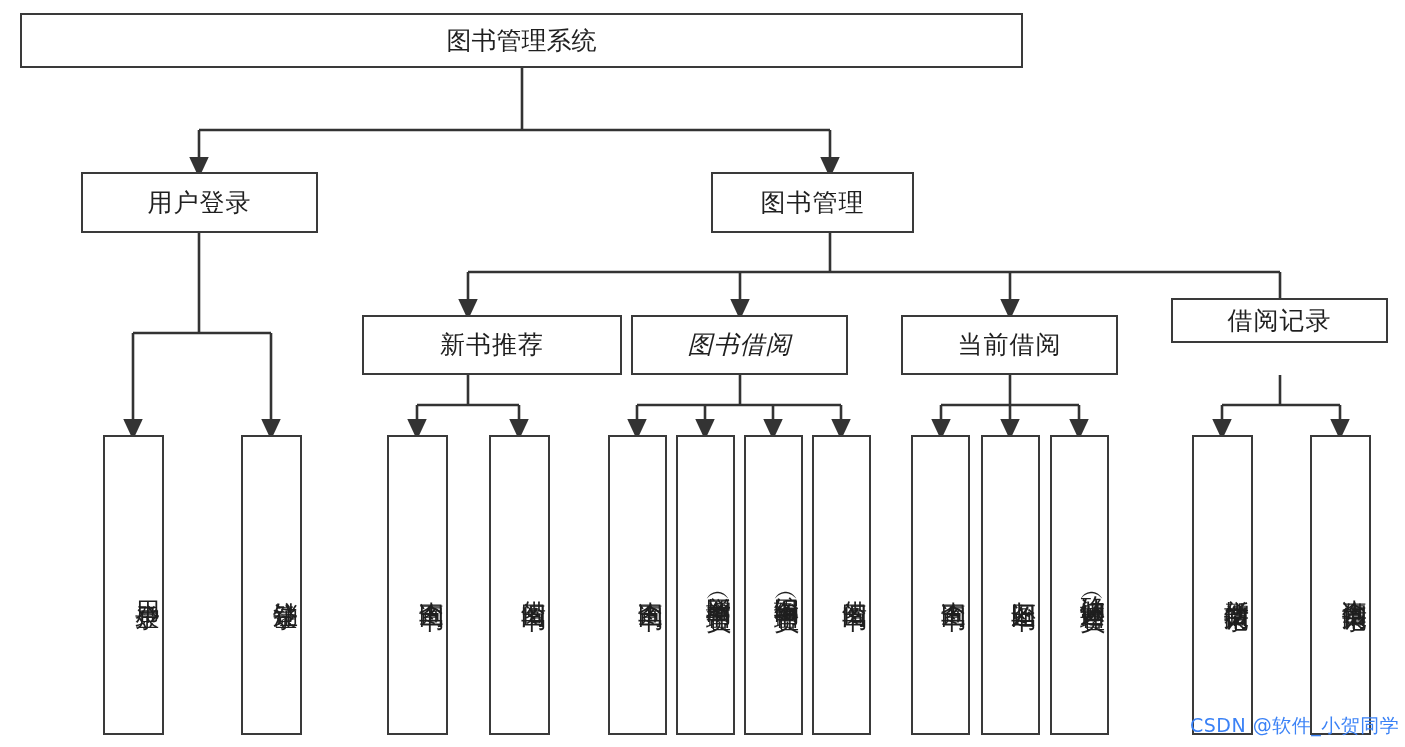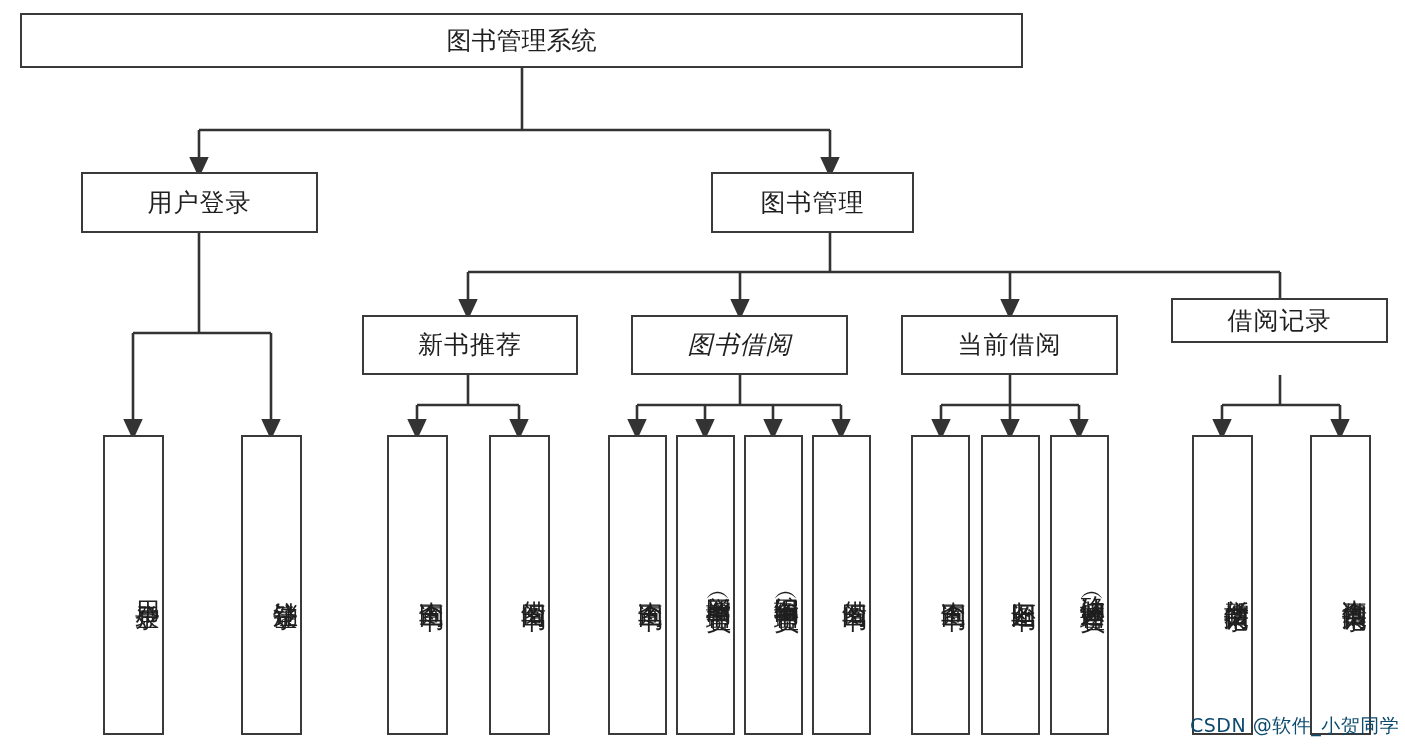--- a/index.html
+++ b/index.html
@@ -56,21 +56,21 @@
   }
   .node.vert .vlabel {
     writing-mode: vertical-rl;
     text-orientation: upright;
     display: block;
     white-space: nowrap;
   }
   .watermark {
     position: absolute;
     font-size: 19px;
-    color: #0c4a6e;
+    color: #3b82f6;
     letter-spacing: 0.5px;
     white-space: nowrap;
     font-family: "DejaVu Sans", "Liberation Sans", sans-serif;
   }
 </style>
 </head>
 <body>
 
 <div id="canvas">
 
@@ -128,21 +128,21 @@
     <span>图书管理系统</span>
   </div>
 
   <div class="node horiz" style="left:81px; top:172px; width:237px; height:61px;">
     <span>用户登录</span>
   </div>
   <div class="node horiz" style="left:711px; top:172px; width:203px; height:61px;">
     <span>图书管理</span>
   </div>
 
-  <div class="node horiz" style="left:362px; top:315px; width:216px; height:60px;">
+  <div class="node horiz" style="left:362px; top:315px; width:260px; height:60px;">
     <span>新书推荐</span>
   </div>
   <div class="node horiz" style="left:631px; top:315px; width:217px; height:60px;font-style:italic;">
     <span>图书借阅</span>
   </div>
   <div class="node horiz" style="left:901px; top:315px; width:217px; height:60px;justify-content:center;">
     <span>当前借阅</span>
   </div>
   <div class="node horiz" style="left:1171px; top:298px; width:217px; height:45px;">
     <span>借阅记录</span>

